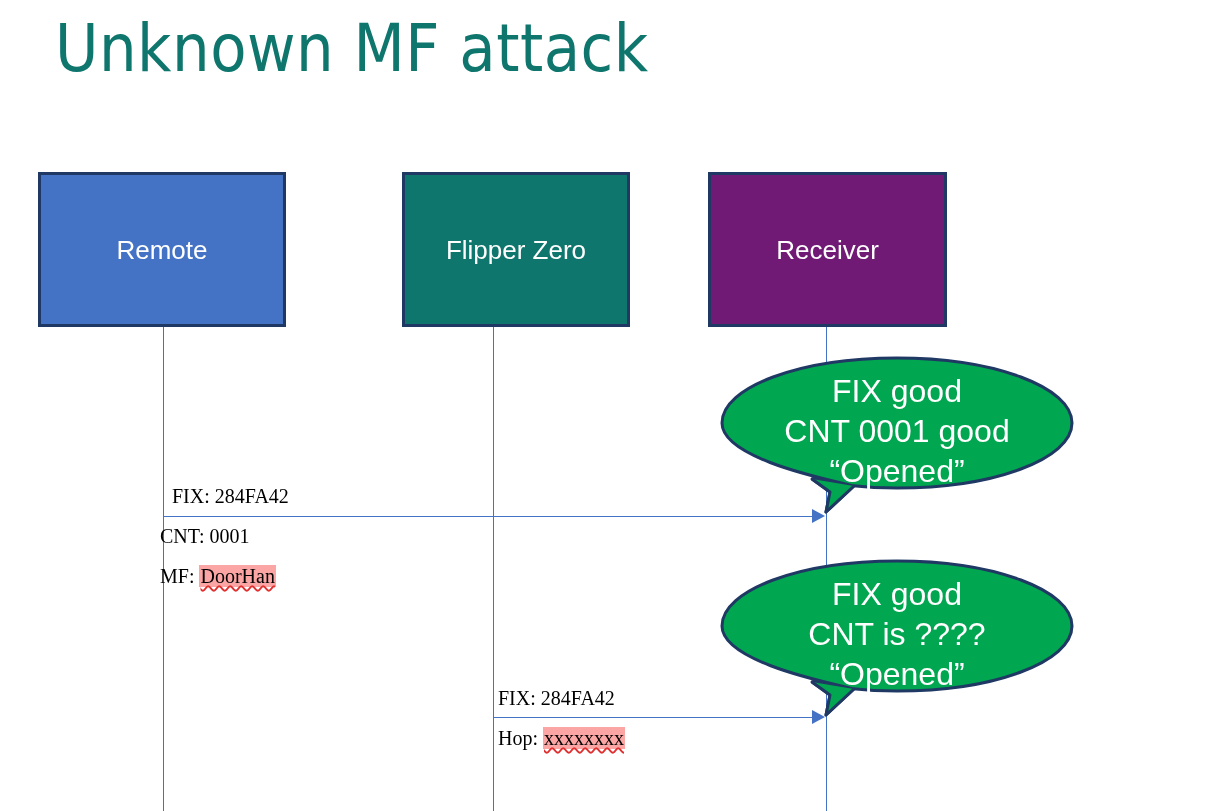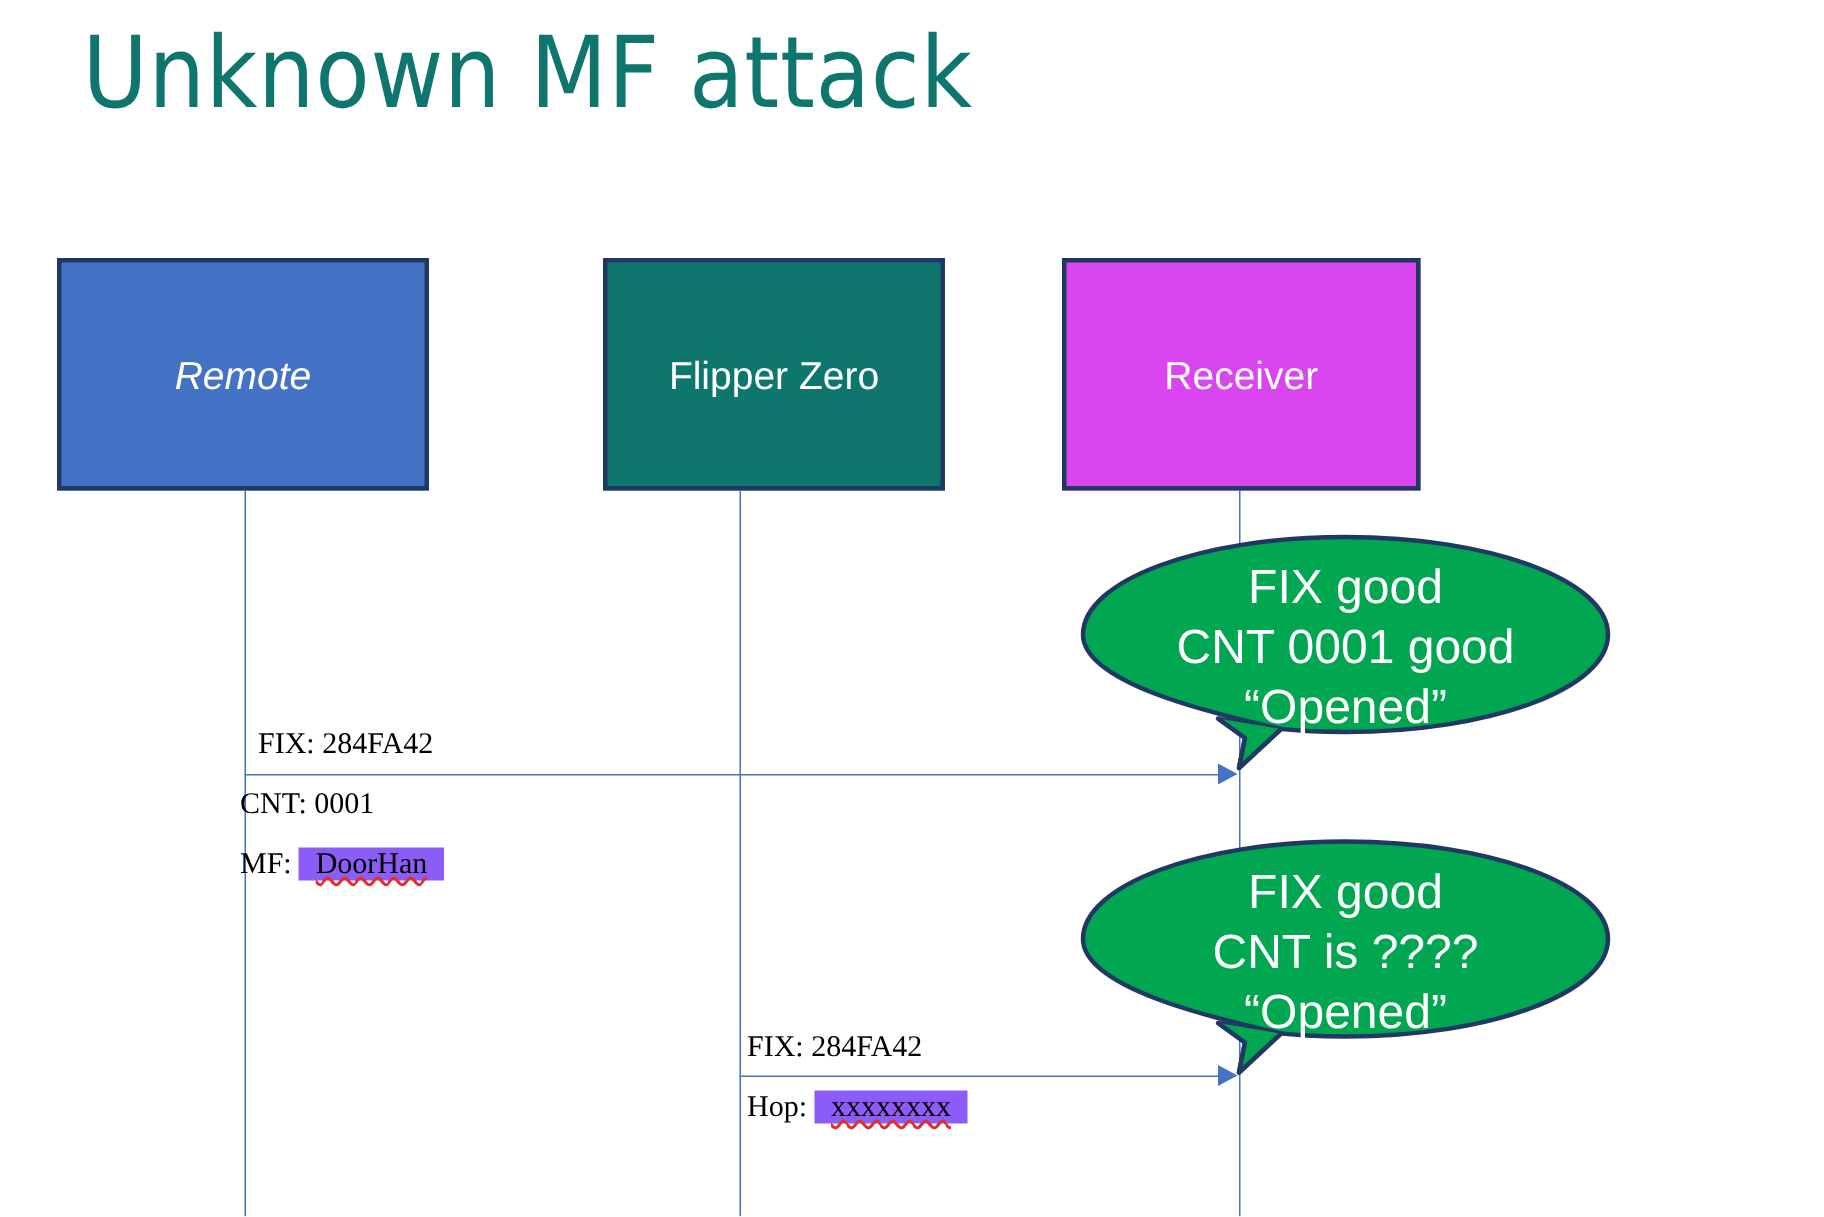--- a/index.html
+++ b/index.html
@@ -43,23 +43,23 @@
     justify-content: center;
   }
   .actor-label {
     color: #ffffff;
     font-size: 26px;
     line-height: 30px;
     font-family: "Liberation Sans", sans-serif;
     text-align: center;
     white-space: nowrap;
   }
-  #box-remote   { left: 38px;  top: 172px; width: 248px; height: 155px; background: #4472C4; font-style: italic; }
+  #box-remote   { left: 38px;  top: 172px; width: 248px; height: 155px; background: #4472C4; }
   #box-flipper  { left: 374px; top: 172px; width: 228px; height: 155px; background: #0f766e; margin-left: 28px; }
-  #box-receiver { left: 708px; top: 172px; width: 239px; height: 155px; background: #d946ef; }
+  #box-receiver { left: 708px; top: 172px; width: 239px; height: 155px; background: #701a75; }
 
   
   .lifeline {
     position: absolute;
     width: 0;
     border-left: 1.6px solid #4472C4;
   }
   #lifeline-remote   { left: 163px; top: 327px; height: 484px; }
   #lifeline-flipper  { left: 493px; top: 327px; height: 484px; }
   #lifeline-receiver { left: 826px; top: 327px; height: 484px; }
@@ -91,22 +91,22 @@
     font-size: 20px;
     line-height: 40px;
     white-space: nowrap;
   }
   #msg1-top    { left: 172px; top: 476px; }
   #msg1-bottom { left: 160px; top: 516px; }
   #msg2-top    { left: 498px; top: 678px; }
   #msg2-bottom { left: 498px; top: 718px; }
 
   .hl {
-    background: #8b5cf6;
-    padding: 0 11px;
+    background: #fca5a5;
+    padding: 0 1px;
   }
   .sp {
     
     text-decoration: underline;
     text-decoration-color: #E03030;
     text-decoration-style: wavy;
     text-decoration-skip-ink: none;
     text-underline-offset: 2px;
   }
 

